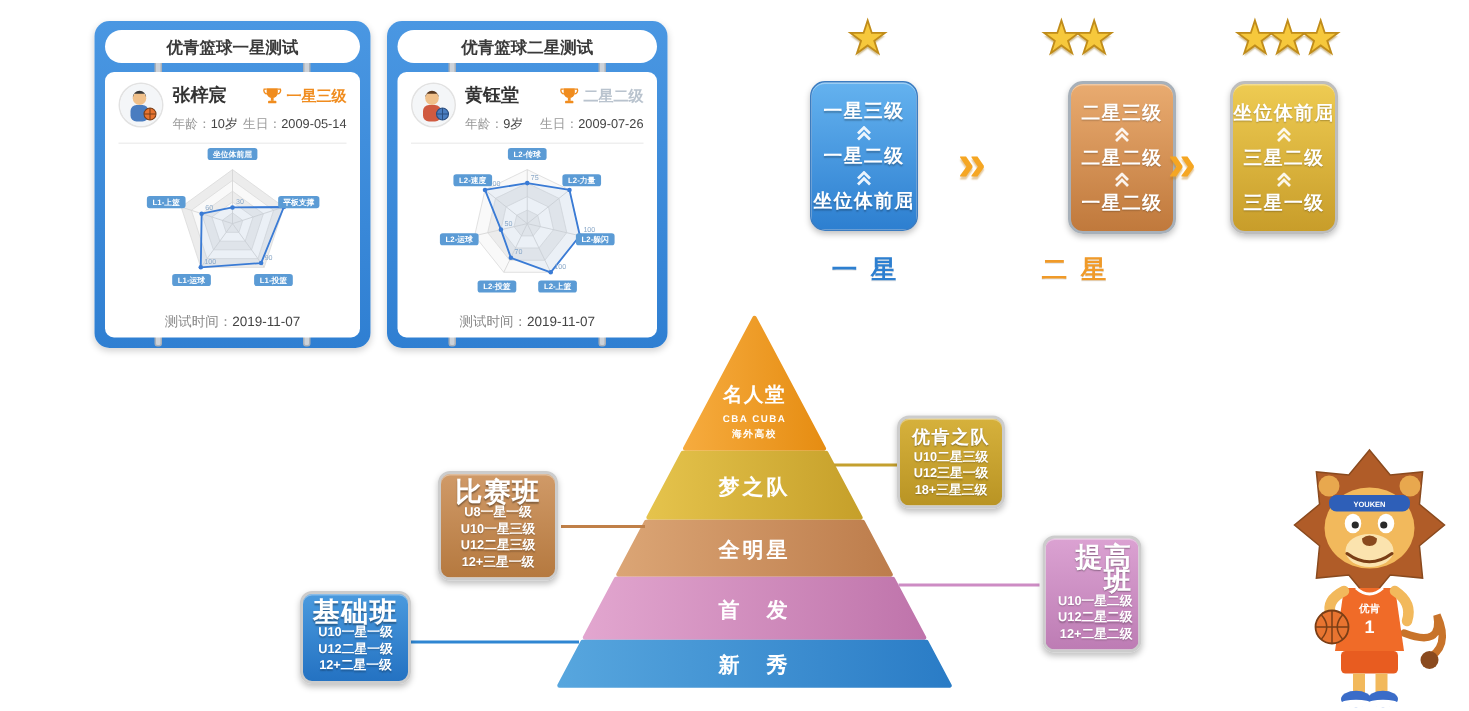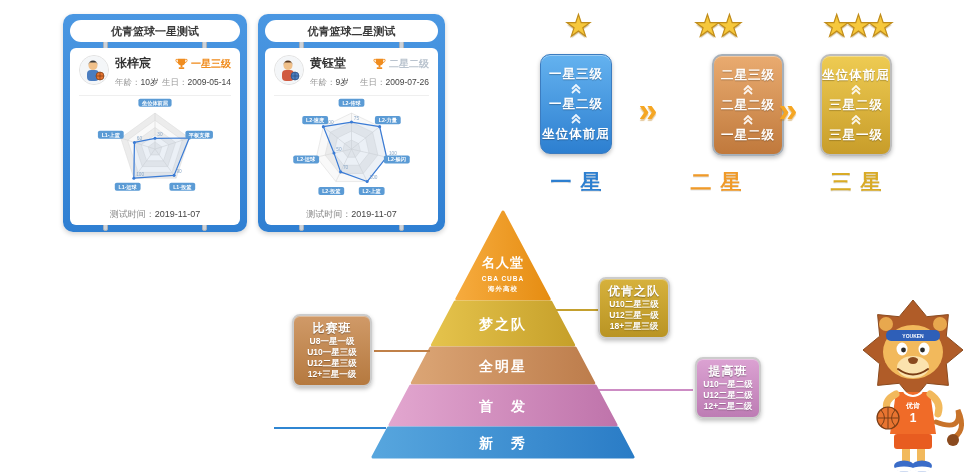--- a/index.html
+++ b/index.html
@@ -42,43 +42,43 @@
                 text-shadow:0 2px 1px rgba(154,110,16,.45);letter-spacing:-5px;}
   .ladder-card{position:absolute;width:72px;border-radius:10px;display:flex;flex-direction:column;
                align-items:center;padding:11px 0;gap:2px;
                box-shadow:0 2px 4px rgba(0,0,0,.25), inset 0 1px 0 rgba(255,255,255,.35);}
   .lc-blue  {background:linear-gradient(180deg,#64b2ef,#2d7fd0);border:1px solid #3c7cc0;}
   .lc-bronze{background:linear-gradient(180deg,#e9ab70,#c0793c);border:2px solid #a7b0b9;}
   .lc-gold  {background:linear-gradient(180deg,#eecb52,#c89d2a);border:2px solid #bdbdbd;}
   .level-text{color:#fff;font-weight:bold;font-size:12.5px;letter-spacing:1px;line-height:16px;
               text-shadow:0 1px 1px rgba(0,0,0,.25);}
   .chevron-up{display:block;height:10px;}
-  .ladder-label{position:absolute;width:80px;text-align:center;font-size:21px;font-weight:bold;
+  .ladder-label{position:absolute;width:80px;text-align:center;font-size:17px;font-weight:bold;
                 letter-spacing:9px;text-indent:9px;text-shadow:0 1px 0 rgba(0,0,0,.12);}
   .ll-1{color:#2d7fd0;}  .ll-2{color:#f09a28;}  .ll-3{color:#d9ab26;}
   .ladder-arrow{position:absolute;width:36px;text-align:center;font-size:34px;font-weight:bold;
                 color:#f5a623;line-height:30px;text-shadow:0 2px 1px rgba(190,120,10,.4);}
 
   
   .pyramid-wrap{position:absolute;left:368px;top:207px;width:270px;height:258px;}
   .pyr-label{fill:#fff;font-weight:bold;font-size:14px;letter-spacing:2px;text-anchor:middle;}
   .pyr-label-top{fill:#fff;font-weight:bold;font-size:13px;letter-spacing:1px;text-anchor:middle;}
   .pyr-sub{fill:#fff;font-weight:bold;font-size:6.5px;letter-spacing:1px;text-anchor:middle;}
 
   
   .callout{position:absolute;border-radius:8px;border:2px solid #cccccc;color:#fff;
            padding:4px 4px 5px;text-align:center;box-shadow:0 2px 4px rgba(0,0,0,.25),
            inset 0 1px 0 rgba(255,255,255,.35);}
-  .co-title{font-size:12px;font-weight:bold;letter-spacing:1px;line-height:16px;
+  .co-title{font-size:18px;font-weight:bold;letter-spacing:1px;line-height:16px;
             text-shadow:0 1px 1px rgba(0,0,0,.35);}
   .co-line{font-size:8.5px;font-weight:bold;line-height:11px;text-shadow:0 1px 1px rgba(0,0,0,.25);}
   .co-bisai {background:linear-gradient(180deg,#d09a68,#b5793f);}
   .co-jichu {background:linear-gradient(180deg,#4a9ade,#2472c2);}
   .co-youken{background:linear-gradient(180deg,#d6b13c,#b99424);}
-  .co-tigao {background:linear-gradient(180deg,#dba2d2,#bd7cb4);}
+  .co-tigao {background:linear-gradient(180deg,#dba2d2,#bd7cb4);text-align:right;}
   .conn{position:absolute;height:2px;}
 
   
   .mascot{position:absolute;left:850px;top:292px;width:129px;height:182px;}
 </style>
 </head>
 <body>
 
 <div class="canvas">
 
@@ -288,21 +288,20 @@
       </svg>
     <span class="level-text">三星二级</span>
     <svg class="chevron-up" width="12" height="10" viewBox="0 0 12 10">
       <path d="M2,9 L6,5 L10,9 M2,5 L6,1 L10,5" fill="none" stroke="#ffffff" stroke-width="1.8" opacity="0.9"></path>
       </svg>
     <span class="level-text">三星一级</span>
   </div>
 
   <div class="ladder-label ll-1" style="left:536px;top:168px">一星</div>
   <div class="ladder-label ll-2" style="left:676px;top:168px">二星</div>
-  <div class="ladder-label ll-3" style="left:816px;top:168px">三星</div>
 
   <div class="pyramid-wrap">
     <svg viewBox="0 0 270 258" width="270" height="258">
       <defs>
         <linearGradient id="g-t0" x1="0" y1="0" x2="1" y2="0">
           <stop offset="0" stop-color="#f6ab3e"></stop>
             <stop offset="1" stop-color="#e68d12"></stop>
           </linearGradient>
         <linearGradient id="g-t1" x1="0" y1="0" x2="1" y2="0">
           <stop offset="0" stop-color="#e5c34c"></stop>
@@ -342,20 +341,26 @@
   <div class="conn" style="left:599px;top:389px;width:94px;background:#cd8cc4"></div>
 
   <div class="callout co-bisai" style="left:292px;top:314px;width:80px">
     <div class="co-title">比赛班</div>
     <div class="co-line">U8一星一级</div>
     <div class="co-line">U10一星三级</div>
     <div class="co-line">U12二星三级</div>
     <div class="co-line">12+三星一级</div>
   </div>
 
+  <div class="callout co-jichu" style="left:200px;top:394px;width:74px">
+    <div class="co-title">基础班</div>
+    <div class="co-line">U10一星一级</div>
+    <div class="co-line">U12二星一级</div>
+    <div class="co-line">12+二星一级</div>
+  </div>
 
   <div class="callout co-youken" style="left:598px;top:277px;width:72px">
     <div class="co-title" style="font-size:12px">优肯之队</div>
     <div class="co-line">U10二星三级</div>
     <div class="co-line">U12三星一级</div>
     <div class="co-line">18+三星三级</div>
   </div>
 
   <div class="callout co-tigao" style="left:695px;top:357px;width:66px">
     <div class="co-title">提高班</div>

